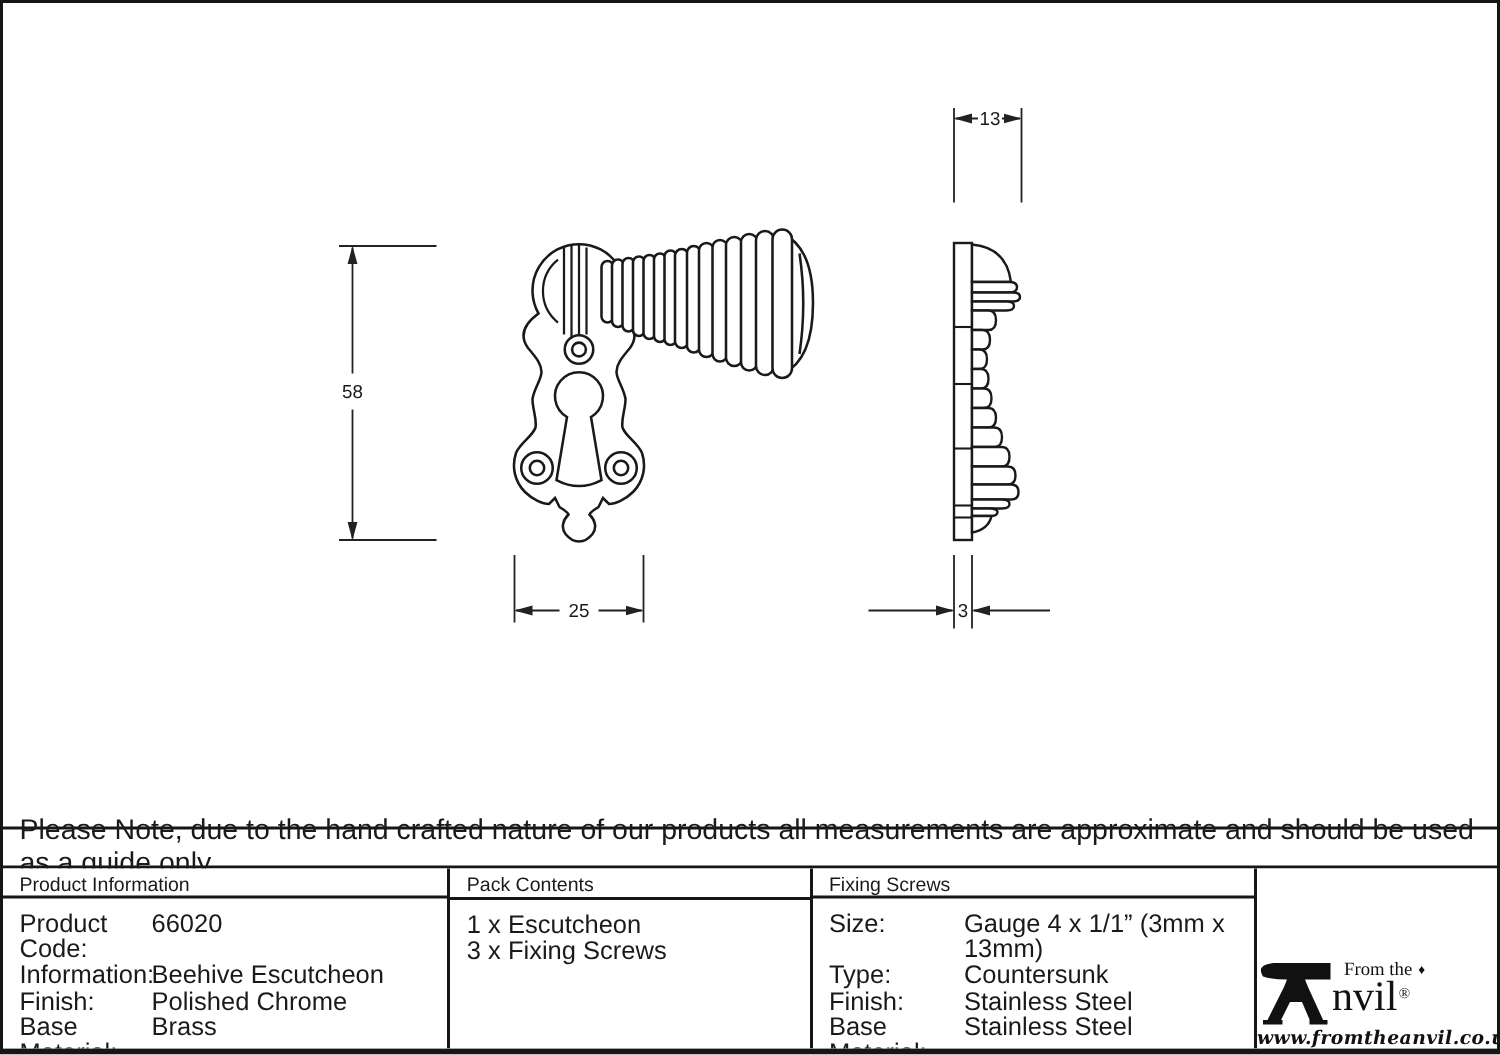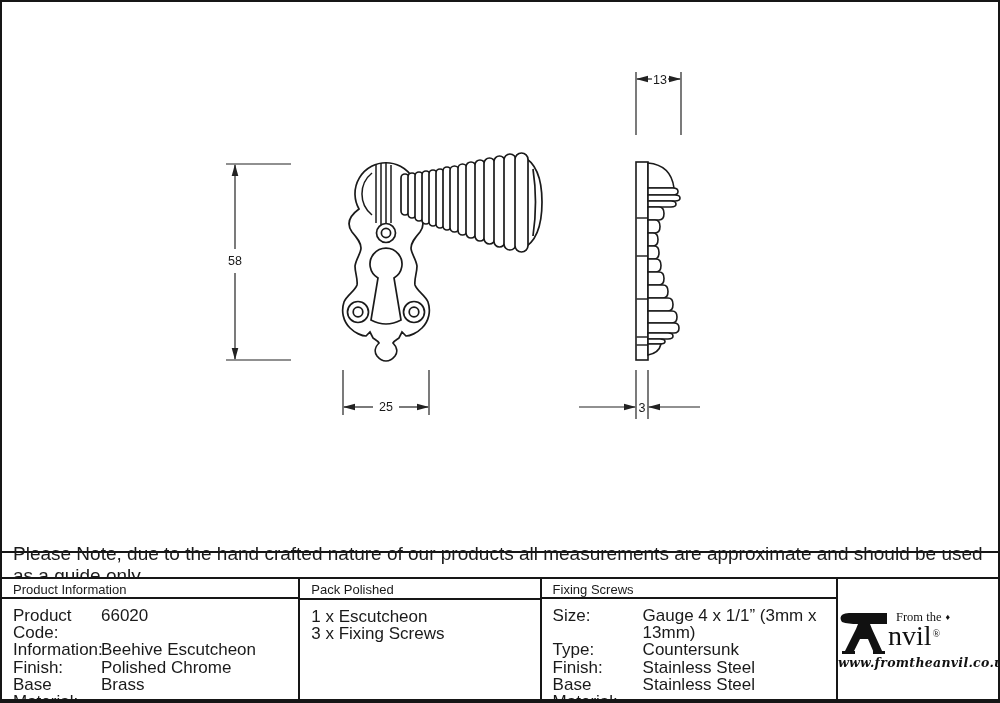--- a/index.html
+++ b/index.html
@@ -12,21 +12,21 @@
 
   .note-bar { position:absolute; left:0; right:0; top:549px; height:28px;
               border-top:2px solid #161616; border-bottom:2px solid #161616;
               display:flex; align-items:center; padding-left:11px; font-size:19px; background:#fff; }
 
   .spec-table { position:absolute; left:0; right:0; top:577px; bottom:0; display:flex; background:#fff; }
   .col { border-right:2px solid #161616; display:flex; flex-direction:column; }
   .col-product { width:325px; }
   .col-pack { width:263px; }
   .col-screws { width:323px; }
-  .col-logo { flex:1; border-right:none; align-items:center; justify-content:center; }
+  .col-logo { flex:1; border-right:none; align-items:center; justify-content:flex-end; }
   .col-header { height:21px; border-bottom:2px solid #161616; padding:3px 0 0 11px;
                 font-size:13px; }
   .col-rows { padding:8px 0 0 11px; font-size:17px; line-height:17.2px; }
   .spec-row { display:flex; }
   .spec-row .lbl { width:88px; flex:none; }
   .col-screws .spec-row .lbl { width:90px; }
 
   
   .logo { width:160px; text-align:left; position:relative; }
   .logo-top { font-family:"Liberation Serif",serif; font-size:12.5px; color:#111;
@@ -212,21 +212,21 @@
           <span class="val">Polished Chrome</span>
         </div>
         <div class="spec-row">
           <span class="lbl">Base Material:</span>
           <span class="val">Brass</span>
         </div>
       </div>
     </div>
 
     <div class="col col-pack">
-      <div class="col-header">Pack Polished</div>
+      <div class="col-header">Pack Contents</div>
       <div class="col-rows">
         <div class="spec-row">1 x Escutcheon</div>
         <div class="spec-row">3 x Fixing Screws</div>
       </div>
     </div>
 
     <div class="col col-screws">
       <div class="col-header">Fixing Screws</div>
       <div class="col-rows">
         <div class="spec-row">

